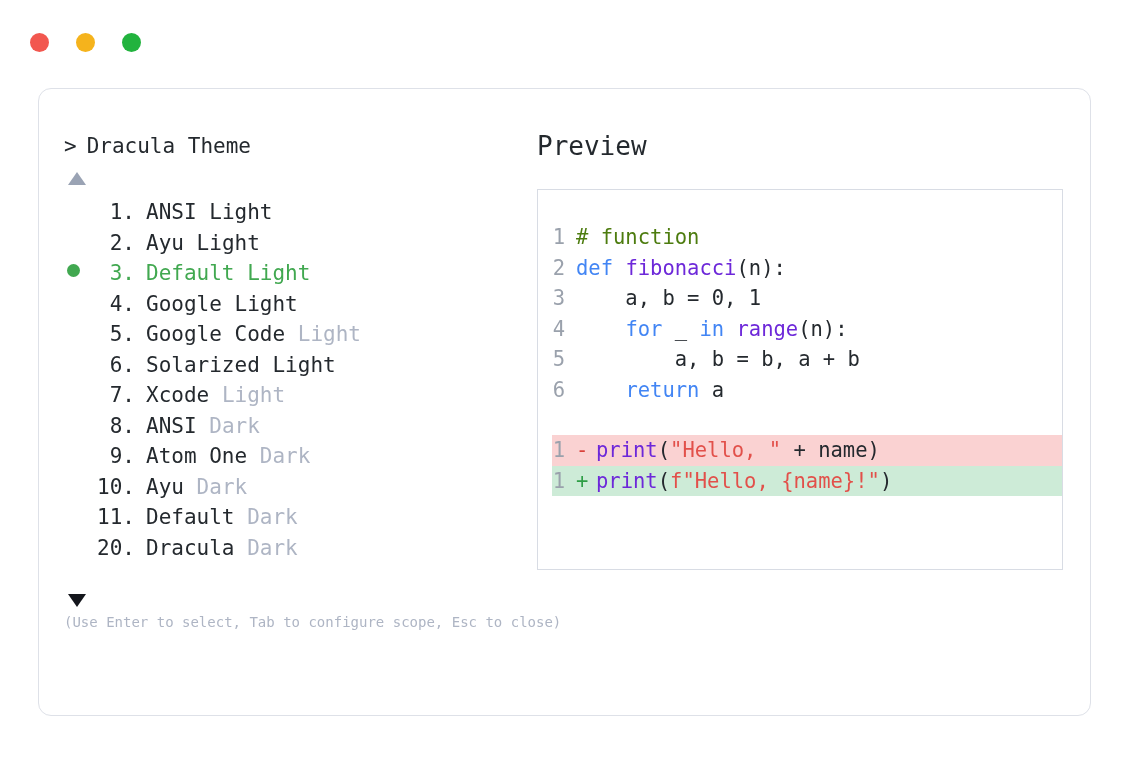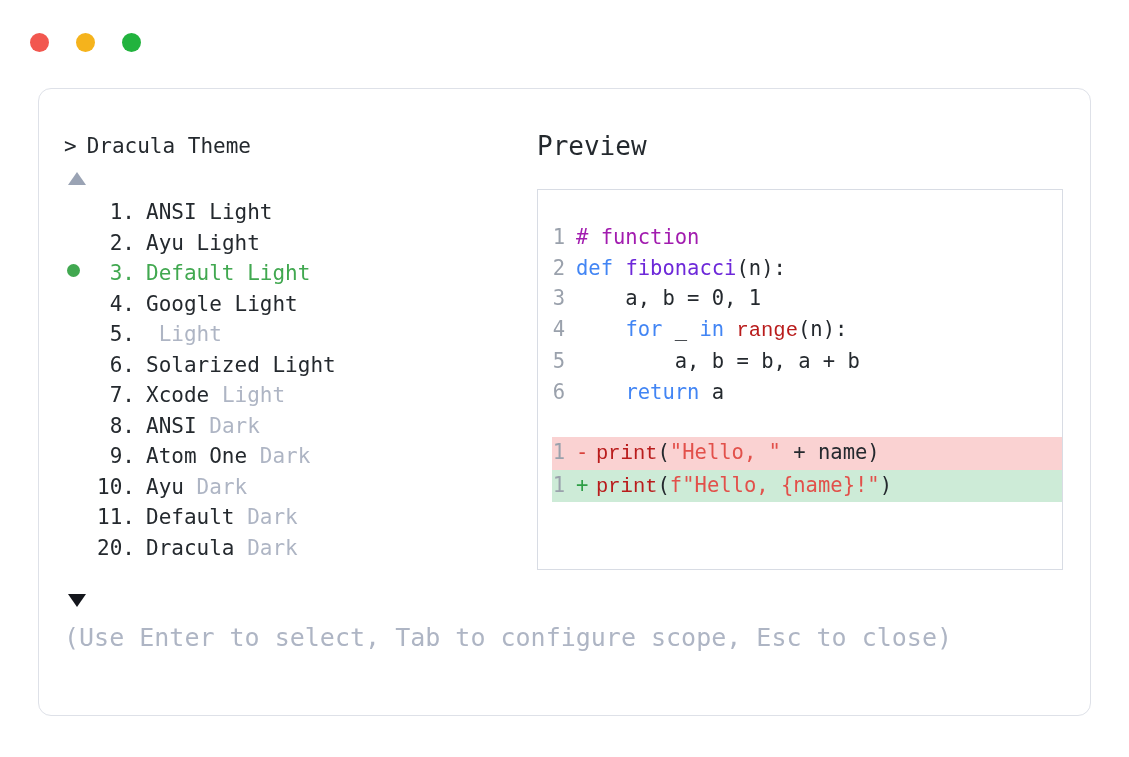--- a/index.html
+++ b/index.html
@@ -143,22 +143,22 @@
   #bottom-arrow {
     position: absolute;
     left: 25px;
     top: 492px;
   }
 
   
   #hint {
     position: absolute;
     left: 25px;
-    top: 536px;
-    font-size: 25px;
+    top: 520px;
+    font-size: 14px;
     line-height: 26px;
     color: #AEB5C4;
     white-space: pre;
   }
 
   
   #right-pane {
     position: absolute;
     left: 498px;
     top: 44px;
@@ -206,24 +206,24 @@
   .code-line.diff-add { background: #CDEBD7; }
   .diff-sign {
     width: 20px;
     flex: 0 0 20px;
     text-align: left;
   }
   .diff-del .diff-sign { color: #D9403A; }
   .diff-add .diff-sign { color: #2E9E46; }
 
   
-  .tok-comment { color: #a21caf; text-align: right; }
+  .tok-comment { color: #4d7c0f; text-align: right; }
   .tok-keyword { color: #4285F4; }
   .tok-func    { color: #6d28d9; }
-  .tok-builtin { color: #b91c1c; font-family: Liberation Mono, monospace; }
+  .tok-builtin { color: #6d28d9; }
   .tok-string  { color: #E2504A; }
   .tok-plain   { color: #24292E; }
 </style>
 </head>
 <body>
 
 <div id="titlebar">
   <span class="dot dot-red"></span>
   <span class="dot dot-yellow"></span>
   <span class="dot dot-green"></span>
@@ -241,21 +241,21 @@
 
       <div class="scroll-arrow">
         <span class="tri tri-up"></span>
       </div>
 
       <ul id="theme-list">
           <li class="theme-item"><span class="bullet-slot"></span><span class="idx">1.</span><span class="tname">ANSI</span><span> </span><span class="tvariant variant-strong">Light</span></li>
           <li class="theme-item"><span class="bullet-slot"></span><span class="idx">2.</span><span class="tname">Ayu</span><span> </span><span class="tvariant variant-strong">Light</span></li>
           <li class="theme-item selected"><span class="bullet-slot"><span class="bullet"></span></span><span class="idx">3.</span><span class="tname">Default</span><span> </span><span class="tvariant variant-strong">Light</span></li>
           <li class="theme-item"><span class="bullet-slot"></span><span class="idx">4.</span><span class="tname">Google</span><span> </span><span class="tvariant variant-strong">Light</span></li>
-          <li class="theme-item"><span class="bullet-slot"></span><span class="idx">5.</span><span> </span><span class="tvariant variant-muted">Light</span></li>
+          <li class="theme-item"><span class="bullet-slot"></span><span class="idx">5.</span><span class="tname">Google Code</span><span> </span><span class="tvariant variant-muted">Light</span></li>
           <li class="theme-item"><span class="bullet-slot"></span><span class="idx">6.</span><span class="tname">Solarized</span><span> </span><span class="tvariant variant-strong">Light</span></li>
           <li class="theme-item"><span class="bullet-slot"></span><span class="idx">7.</span><span class="tname">Xcode</span><span> </span><span class="tvariant variant-muted">Light</span></li>
           <li class="theme-item"><span class="bullet-slot"></span><span class="idx">8.</span><span class="tname">ANSI</span><span> </span><span class="tvariant variant-muted">Dark</span></li>
           <li class="theme-item"><span class="bullet-slot"></span><span class="idx">9.</span><span class="tname">Atom One</span><span> </span><span class="tvariant variant-muted">Dark</span></li>
           <li class="theme-item"><span class="bullet-slot"></span><span class="idx">10.</span><span class="tname">Ayu</span><span> </span><span class="tvariant variant-muted">Dark</span></li>
           <li class="theme-item"><span class="bullet-slot"></span><span class="idx">11.</span><span class="tname">Default</span><span> </span><span class="tvariant variant-muted">Dark</span></li>
           <li class="theme-item"><span class="bullet-slot"></span><span class="idx">20.</span><span class="tname">Dracula</span><span> </span><span class="tvariant variant-muted">Dark</span></li>
         </ul>
 
     </div>

